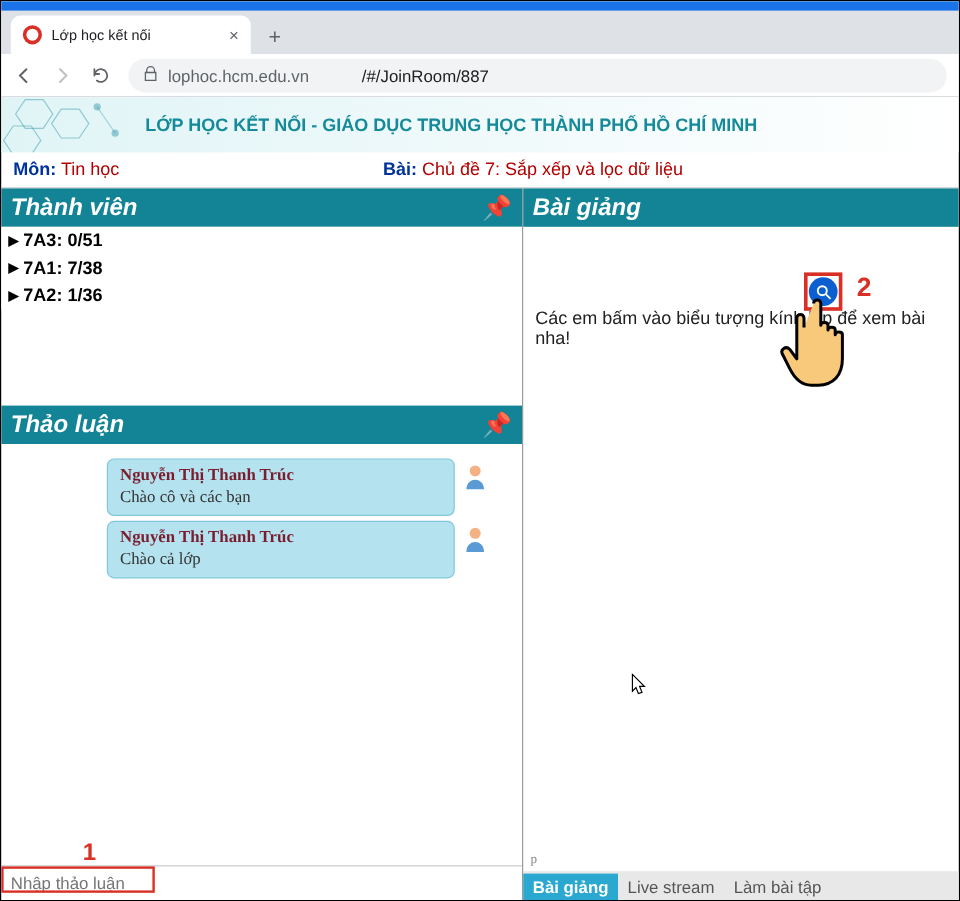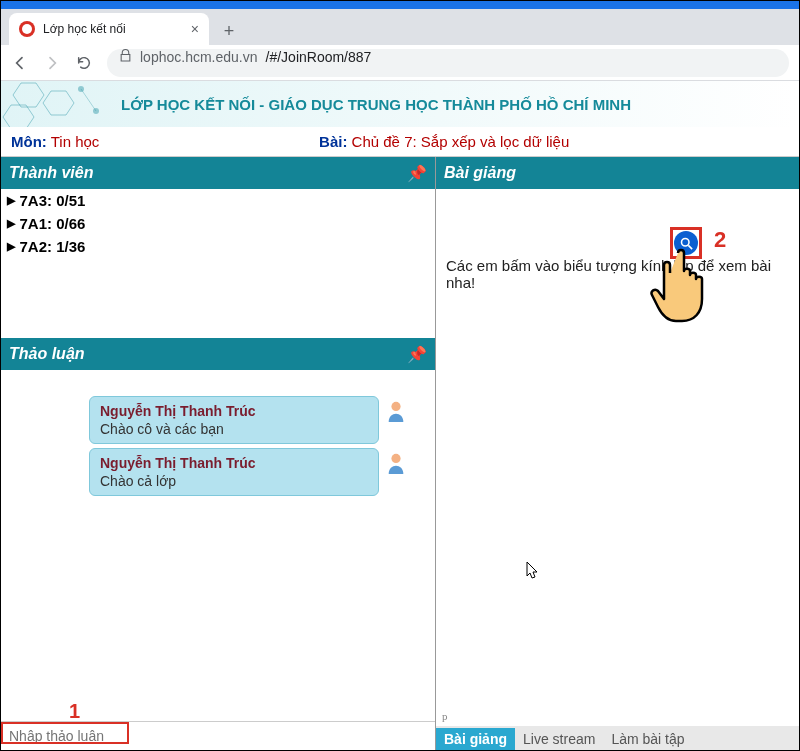--- a/index.html
+++ b/index.html
@@ -9,47 +9,47 @@
 .top-bar { height: 8px; background: #1a73e8; }
 .tab-strip { height: 36px; background: #dee1e6; display: flex; align-items: flex-end; padding-left: 8px; }
 .tab { background: #fff; border-radius: 8px 8px 0 0; height: 32px; padding: 0 10px; display: flex; align-items: center; gap: 8px; min-width: 200px; font-size: 12px; color: #202124; }
 .favicon { width: 16px; height: 16px; background: #d93025; border-radius: 50%; position: relative; }
 .favicon::after { content: ''; position: absolute; top: 3px; left: 3px; width: 10px; height: 10px; background: #fff; border-radius: 50%; }
 .tab-close { margin-left: auto; font-size: 14px; color: #5f6368; cursor: pointer; }
 .new-tab { width: 28px; height: 28px; display: flex; align-items: center; justify-content: center; font-size: 18px; color: #5f6368; margin-left: 6px; cursor: pointer; }
 
 .toolbar { height: 36px; background: #fff; display: flex; align-items: center; padding: 0 10px; gap: 14px; border-bottom: 1px solid #dadce0; }
 .nav-btn { width: 18px; height: 18px; display: flex; align-items: center; justify-content: center; color: #5f6368; cursor: pointer; }
-.addr { flex: 1; height: 28px; background: #f1f3f4; border-radius: 14px; display: flex; padding: 0 12px; gap: 8px; color: #5f6368; font-size: 14px; }
-.addr .path { color: #202124; }
+.addr { flex: 1; height: 28px; background: #f1f3f4; border-radius: 14px; display: flex; align-items: center; padding: 0 12px; gap: 8px; color: #5f6368; font-size: 14px; }
+.addr .path { color: #202124; margin-left: 36px; }
 
 
 .page-header { height: 46px; background: linear-gradient(to right, #e0f4f6, #fff); display: flex; align-items: center; padding-left: 120px; position: relative; overflow: hidden; }
 .page-header .deco { position: absolute; left: 0; top: 0; width: 110px; height: 46px; }
 .page-title { color: #158a9a; font-weight: bold; font-size: 15px; }
 
 .info-bar { height: 30px; display: flex; align-items: center; padding: 0 10px; border-bottom: 1px solid #ccc; font-size: 15px; }
 .info-bar .subject { color: #b30000; text-align: right; }
 .info-bar .subject b { color: #003399; }
 .info-bar .lesson { margin: 0 auto; color: #b30000; }
 .info-bar .lesson b { color: #003399; }
 
 .main { display: flex; height: calc(751px - 8px - 36px - 36px - 46px - 30px - 2px); }
 .left { width: 435px; display: flex; flex-direction: column; border-right: 1px solid #999; }
 .right { flex: 1; display: flex; flex-direction: column; position: relative; gap: 12px; }
 
-.panel-header { background: #138496; color: #fff; height: 26px; display: flex; align-items: center; padding: 16px 8px; font-style: italic; font-weight: bold; font-size: 16px; }
+.panel-header { background: #138496; color: #fff; height: 26px; display: flex; align-items: center; padding: 16px 8px; font-style: italic; font-weight: bold; font-size: 20px; }
 .panel-header .pin { margin-left: auto; font-style: normal; }
 
 .members { background: #fff; }
 .member-row { padding: 3px 6px; font-weight: bold; font-size: 15px; display: flex; align-items: center; cursor: pointer; }
 .member-row .caret { font-size: 11px; margin-right: 4px; }
 
 .discussion { flex: 1; display: flex; flex-direction: column; }
-.messages { flex: 1; padding: 22px 0; overflow: auto; }
+.messages { flex: 1; padding: 8px 0; overflow: auto; font-family: Liberation Serif, serif; }
 .msg { display: flex; align-items: flex-start; margin: 4px 8px; gap: 6px; }
 .bubble { background: #b4e2ef; border: 1px solid #7fc8db; border-radius: 6px; padding: 6px 10px; width: 290px; margin-left: 80px; font-size: 14px; }
 .bubble .name { color: #7a1d2e; font-weight: bold; margin-bottom: 2px; }
 .bubble .text { color: #333; }
 .avatar { width: 22px; height: 22px; margin-top: 4px; }
 .avatar svg { width: 100%; height: 100%; }
 
 .input-row { border-top: 1px solid #ccc; padding: 2px 4px; position: relative; }
 .input-row input { width: 100%; border: none; outline: none; font-size: 14px; padding: 4px; color: #666; }
 .anno1 { position: absolute; left: 68px; top: -22px; color: #d93025; font-weight: bold; font-size: 20px; }
@@ -136,21 +136,21 @@
       <span>Thành viên</span>
       <span class="pin">📌</span>
     </div>
     <div class="members">
       <div class="member-row">
           <span class="caret">▶</span>
           <span>7A3: 0/51</span>
         </div>
       <div class="member-row">
           <span class="caret">▶</span>
-          <span>7A1: 0/66</span>
+          <span>7A1: 7/38</span>
         </div>
       <div class="member-row">
           <span class="caret">▶</span>
           <span>7A2: 1/36</span>
         </div>
     </div>
     <div style="flex:0 0 80px"></div>
     <div class="panel-header">
       <span>Thảo luận</span>
       <span class="pin">📌</span>

